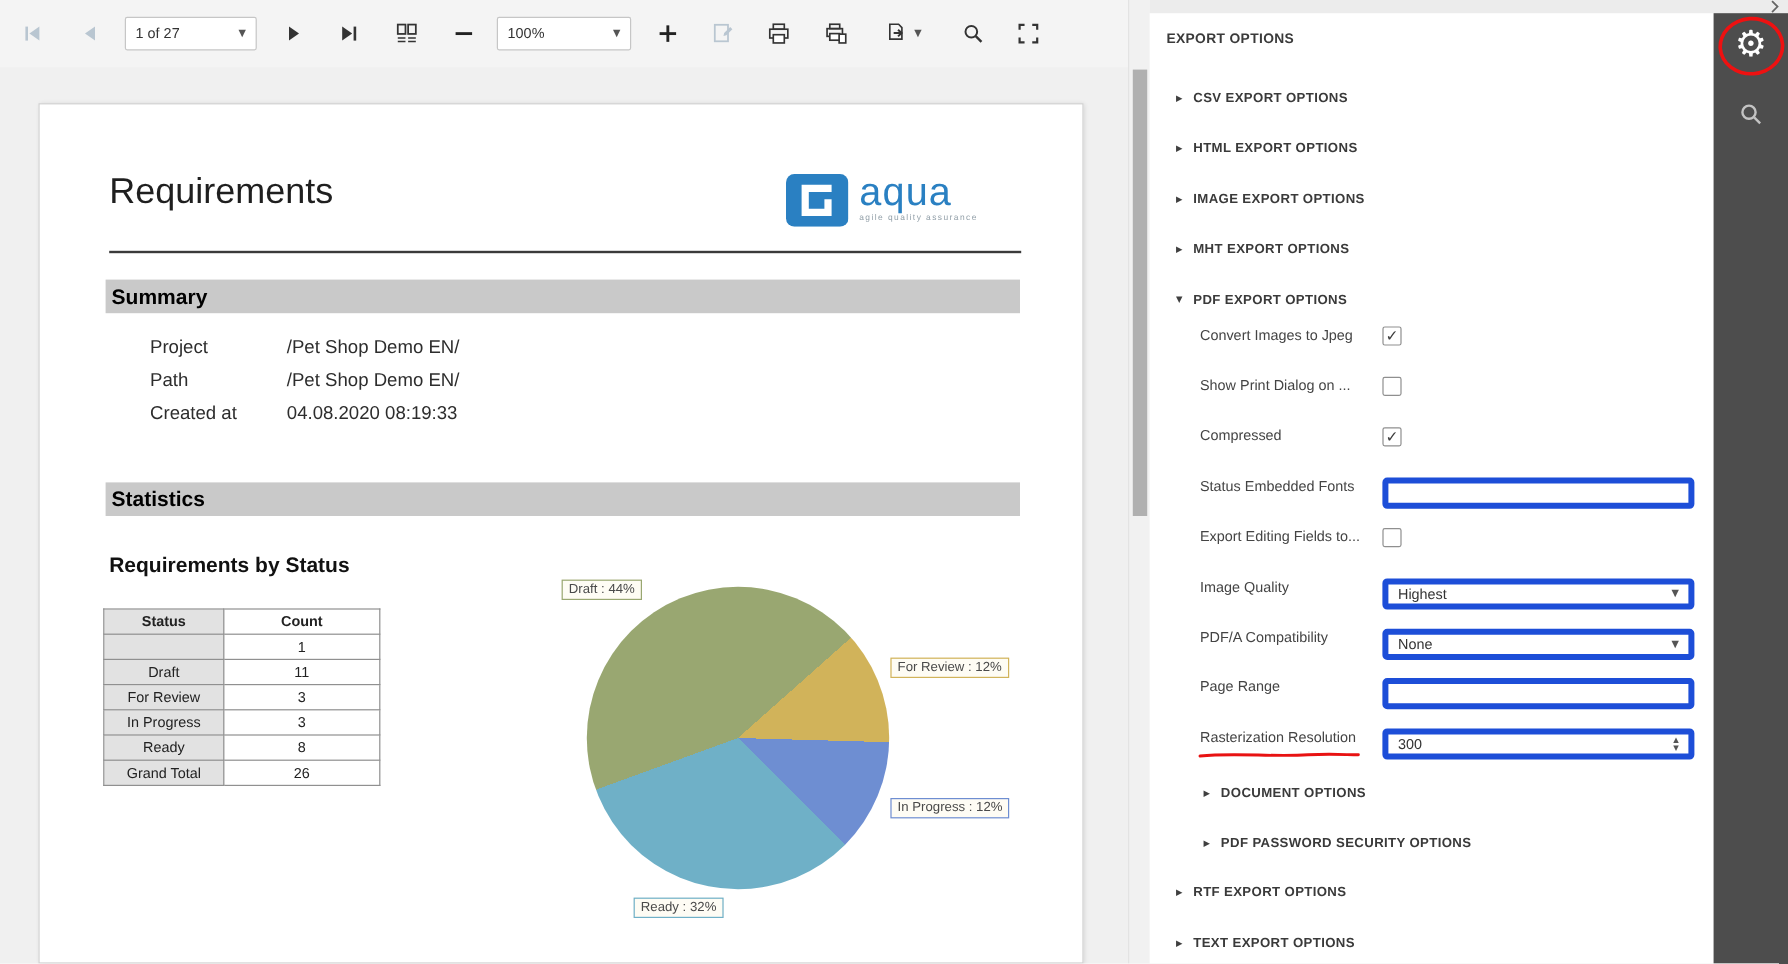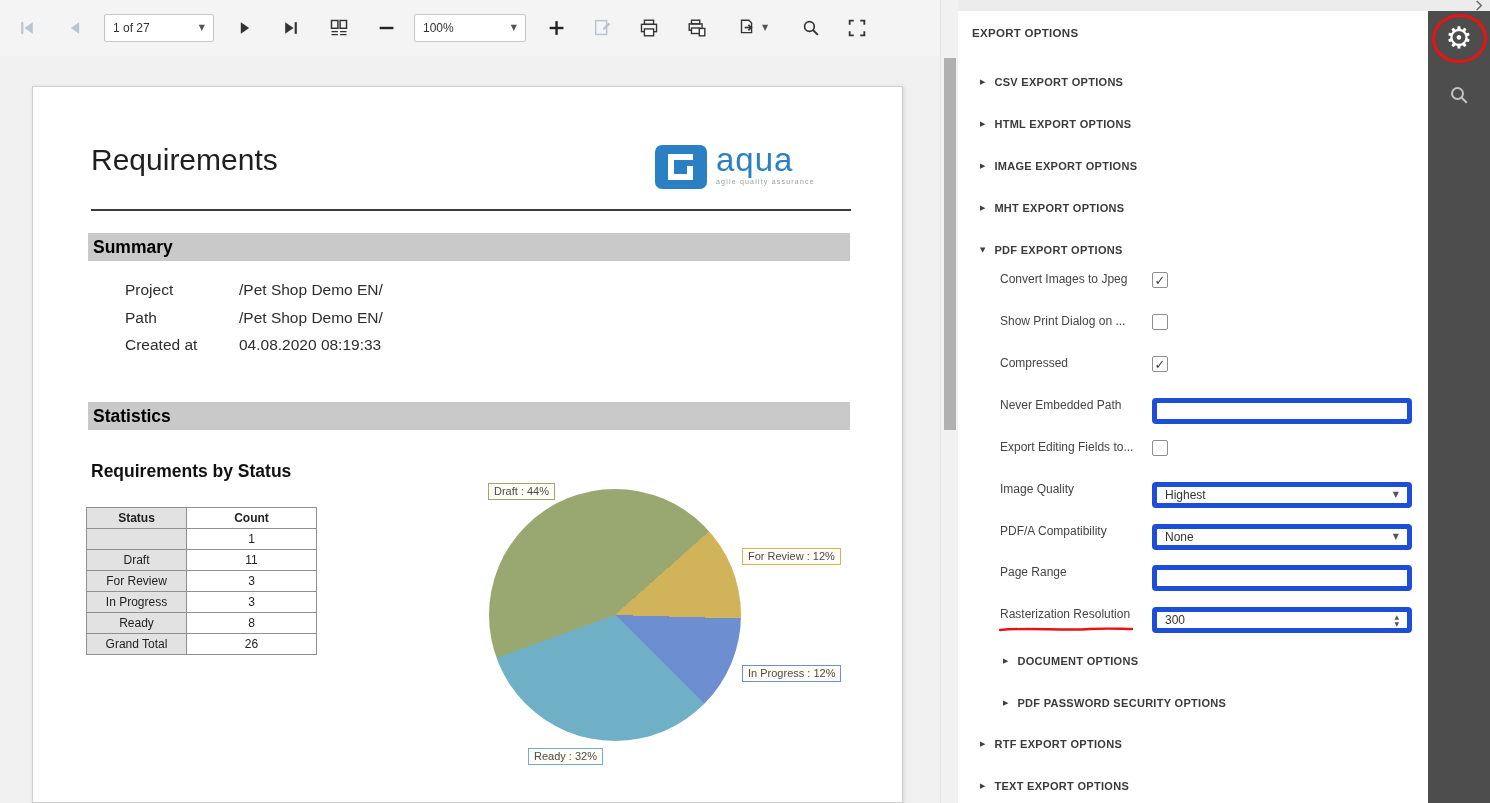--- a/index.html
+++ b/index.html
@@ -232,21 +232,21 @@
               <td class="ct">8</td>
             </tr>
         <tr>
               <td class="st">Grand Total</td>
               <td class="ct">26</td>
             </tr>
       </tbody>
         </table>
 
       <div class="pie" style="background: conic-gradient(from -110deg, rgb(153, 167, 113) 0%, rgb(153, 167, 113) 44%, rgb(209, 179, 90) 44%, rgb(209, 179, 90) 56%, rgb(110, 142, 210) 56%, rgb(110, 142, 210) 68%, rgb(111, 176, 199) 68%, rgb(111, 176, 199) 100%);"></div>
-      <div class="pie-label" style="left: 455px; top: 396px; border-color: rgb(153, 167, 113);">Draft : 44%</div>
+      <div class="pie-label" style="left: 435px; top: 396px; border-color: rgb(153, 167, 113);">Draft : 44%</div>
       <div class="pie-label" style="left: 709px; top: 461px; border-color: rgb(209, 179, 90);">For Review : 12%</div>
       <div class="pie-label" style="left: 709px; top: 578px; border-color: rgb(110, 142, 210);">In Progress : 12%</div>
       <div class="pie-label" style="left: 495px; top: 661px; border-color: rgb(111, 176, 199);">Ready : 32%</div>
     </div>
   </div>
 
   <div class="vscroll">
     <div class="vthumb"></div>
   </div>
 
@@ -281,21 +281,21 @@
     </div>
     <div class="opt-row" style="top:314px">
       <span class="opt-label">Show Print Dialog on ...</span>
       <span class="checkbox"></span>
     </div>
     <div class="opt-row" style="top:356px">
       <span class="opt-label">Compressed</span>
       <span class="checkbox checked"></span>
     </div>
     <div class="opt-row" style="top:398px">
-      <span class="opt-label">Never Embedded Path</span>
+      <span class="opt-label">Status Embedded Fonts</span>
       <input class="txt" type="text" value="" style="">
     </div>
     <div class="opt-row" style="top:440px">
       <span class="opt-label">Export Editing Fields to...</span>
       <span class="checkbox"></span>
     </div>
     <div class="opt-row" style="top:482px">
       <span class="opt-label">Image Quality</span>
       <div class="select">
         <span class="value">Highest</span>

